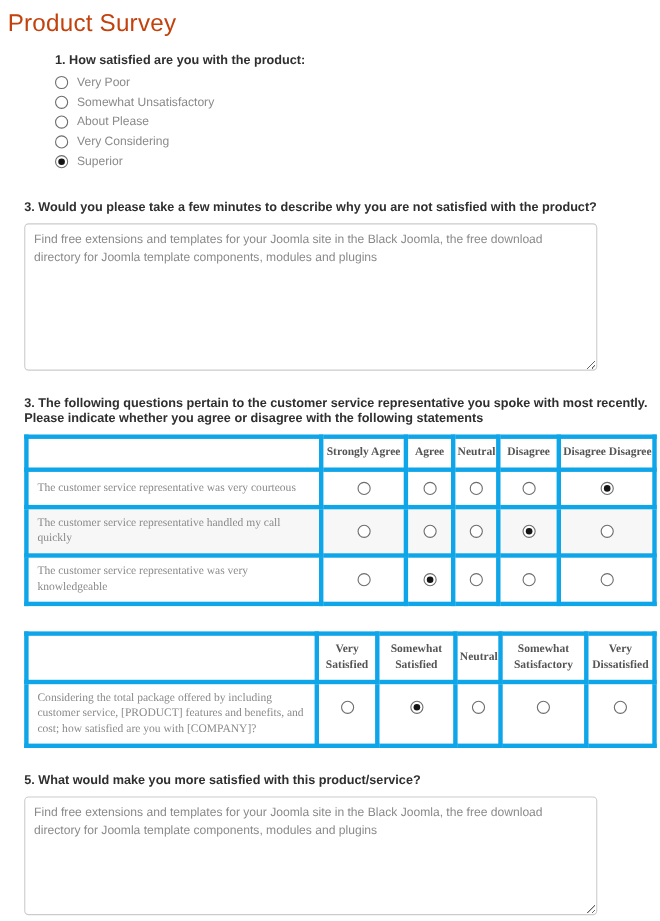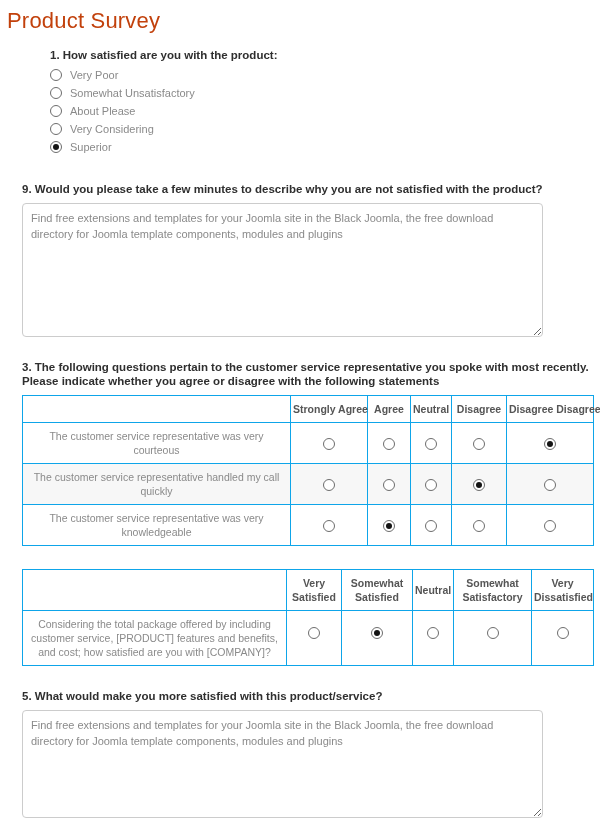--- a/index.html
+++ b/index.html
@@ -39,28 +39,28 @@
     background:#fff;
   }
   .ta-q2 { height:134px; }
   .ta-q5 { height:108px; }
   
   table.matrix {
     border-collapse:collapse; width:571px; table-layout:fixed;
     border:1px solid #ddd; background:#fff;
   }
   table.matrix th, table.matrix td {
-    border:1px solid #0ea5e9; font-weight:normal;
+    border:4px solid #0ea5e9; font-weight:normal;font-family:Liberation Serif, serif;
   }
   table.matrix thead th {
     font-size:10.5px; font-weight:bold; color:#555;
     text-align:center; padding:6px 2px; line-height:14px; background:#fff;
   }
   table.matrix td.row-label {
-    font-size:10.5px; color:#8a8a8a; text-align:center;
+    font-size:10.5px; color:#8a8a8a; text-align:left;
     padding:6px 8px; line-height:14px;
   }
   table.matrix td.radio-cell { text-align:center; padding:6px 2px; }
   table.matrix tbody tr:nth-child(even) { background:#f7f7f7; }
   table.matrix td.radio-cell .radio { vertical-align:middle; cursor:pointer; }
   .q3 thead th { white-space:nowrap; }
 </style>
 </head>
 <body>
 
@@ -87,21 +87,21 @@
         <span class="radio"></span>
         <span class="opt-label">Very Considering</span>
       </div>
       <div class="opt">
         <span class="radio checked"></span>
         <span class="opt-label">Superior</span>
       </div>
     </div>
 
     <div class="q">
-      <h2 class="q-heading">9. Would you please take a few minutes to describe why you are not satisfied with the product?</h2>
+      <h2 class="q-heading">3. Would you please take a few minutes to describe why you are not satisfied with the product?</h2>
       <textarea class="answer-textarea ta-q2" style="">Find free extensions and templates for your Joomla site in the Black Joomla, the free download directory for Joomla template components, modules and plugins</textarea>
     </div>
 
     <div class="q">
       <h2 class="q-heading">3. The following questions pertain to the customer service representative you spoke with most recently. Please indicate whether you agree or disagree with the following statements</h2>
       <table class="matrix q3">
         <colgroup>
           <col style="width:268px">
             <col style="width:77px">
             <col style="width:43px">

